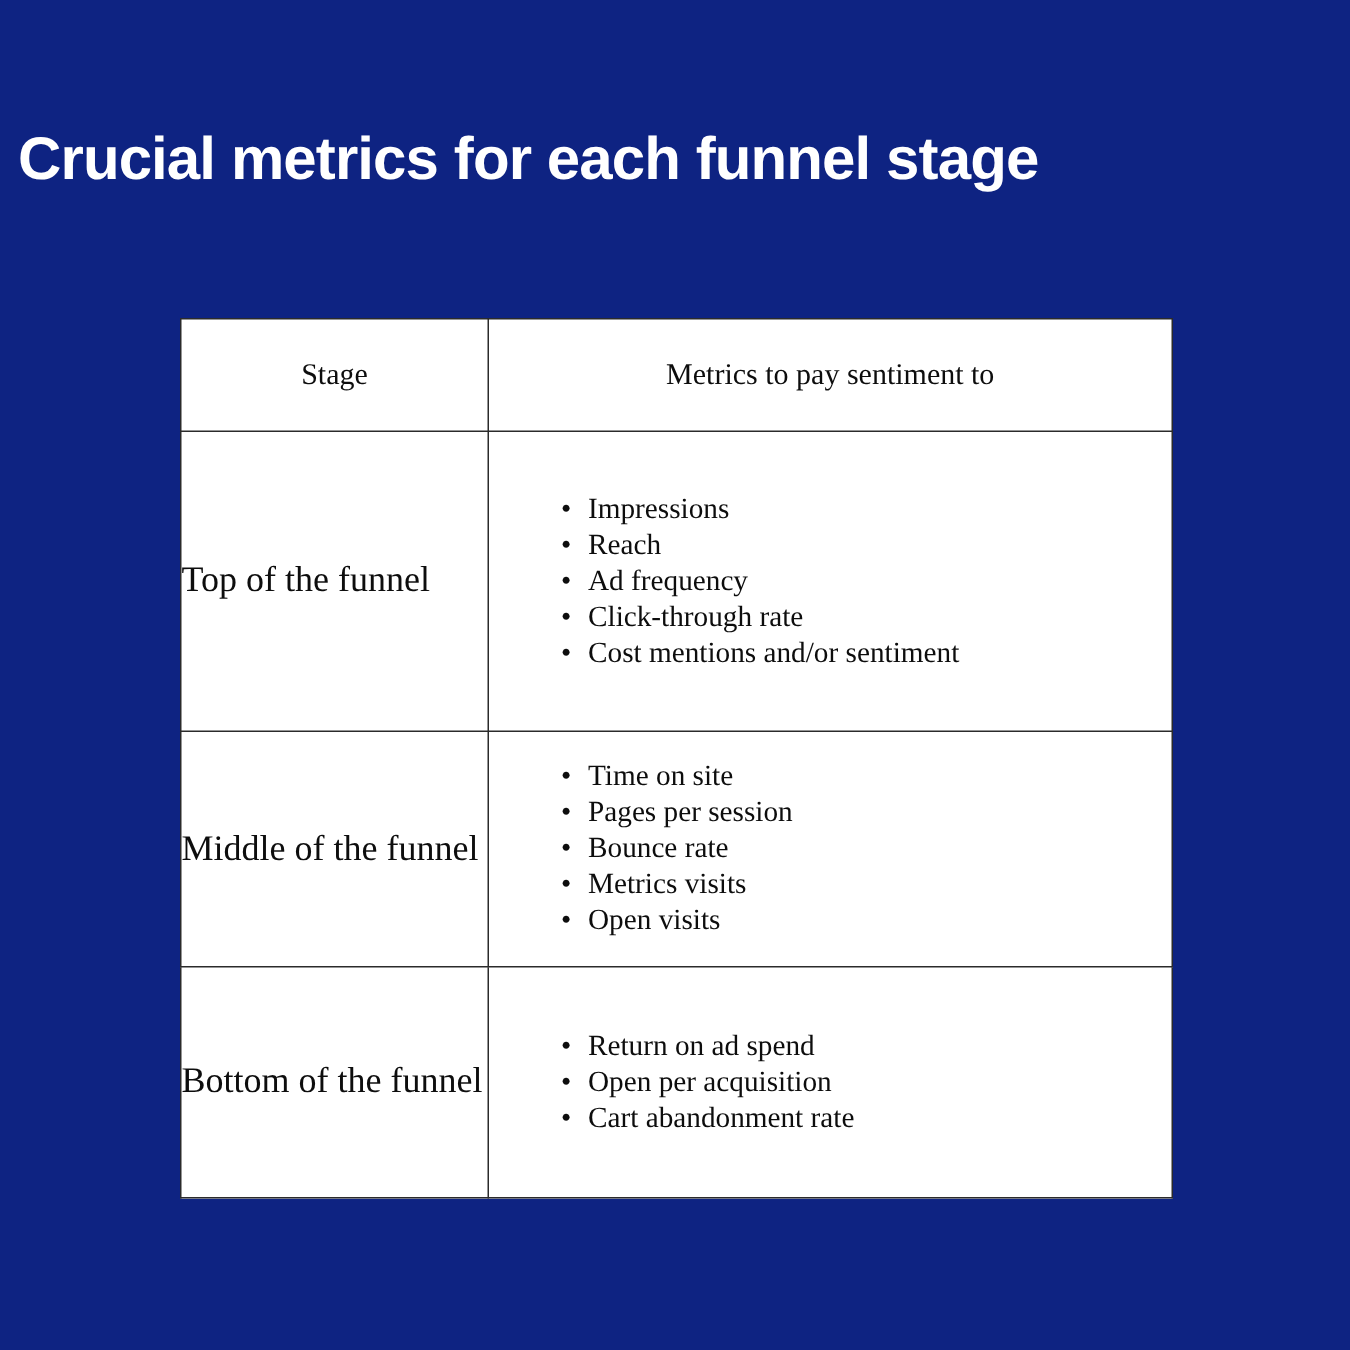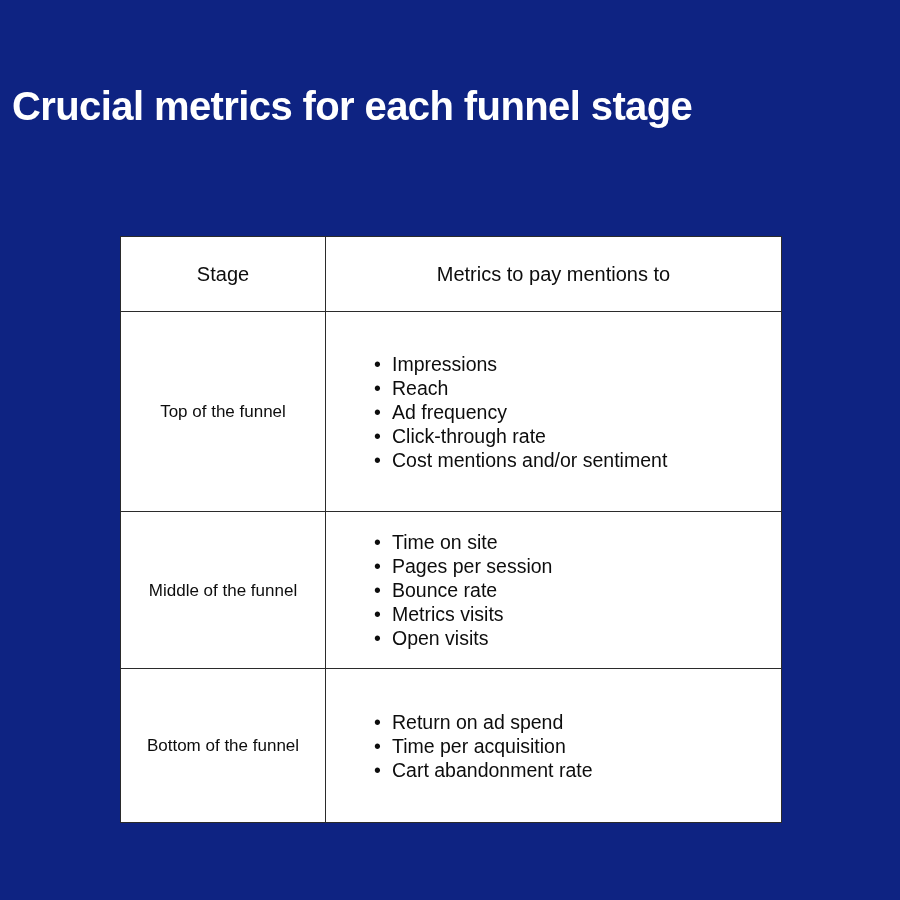--- a/index.html
+++ b/index.html
@@ -29,23 +29,24 @@
     font-family: "Liberation Sans", sans-serif;
     font-size: 40px;
     font-weight: bold;
     letter-spacing: -0.6px;
     line-height: 1.1;
     white-space: nowrap;
   }
   .table-wrap {
     position: absolute;
     left: 120px;
-    top: 236px;
+    top: 212px;
     width: 661px;
     height: 661px;
+    font-family: Liberation Serif, serif;
   }
   table.metrics {
     border-collapse: collapse;
     width: 661px;
     height: 585px;
     table-layout: fixed;
     background: #FFFFFF;
   }
   table.metrics td,
   table.metrics th {
@@ -60,22 +61,22 @@
   col.c-metrics { width: 456px; }
 
   .hdr-cell {
     text-align: center;
     font-size: 20px;
     color: #111111;
     height: 74px;
     padding: 0 10px;
   }
   .stage-cell {
-    text-align: center;
-    font-size: 17px;
+    text-align: left;
+    font-size: 24px;
     color: #0d0d0d;
     padding: 0 10px 0 9px;
     line-height: 25px;
   }
   .metrics-cell {
     padding: 0 10px 0 0;
     vertical-align: middle;
   }
   ul.metric-list {
     margin: 0;
@@ -112,21 +113,21 @@
 
   <div class="table-wrap">
     <table class="metrics">
       <colgroup>
         <col class="c-stage">
         <col class="c-metrics">
       </colgroup>
       <tbody>
         <tr class="row-header">
           <th class="hdr-cell">Stage</th>
-          <th class="hdr-cell">Metrics to pay mentions to</th>
+          <th class="hdr-cell">Metrics to pay sentiment to</th>
         </tr>
 
         <tr class="row-top">
           <td class="stage-cell">Top of the funnel</td>
           <td class="metrics-cell">
             <ul class="metric-list">
               <li><span class="bullet">•</span><span>Impressions</span></li>
               <li><span class="bullet">•</span><span>Reach</span></li>
               <li><span class="bullet">•</span><span>Ad frequency</span></li>
               <li><span class="bullet">•</span><span>Click-through rate</span></li>
@@ -146,21 +147,21 @@
               <li><span class="bullet">•</span><span>Open visits</span></li>
             </ul>
           </td>
         </tr>
 
         <tr class="row-bottom">
           <td class="stage-cell">Bottom of the funnel</td>
           <td class="metrics-cell">
             <ul class="metric-list">
               <li><span class="bullet">•</span><span>Return on ad spend</span></li>
-              <li><span class="bullet">•</span><span>Time per acquisition</span></li>
+              <li><span class="bullet">•</span><span>Open per acquisition</span></li>
               <li><span class="bullet">•</span><span>Cart abandonment rate</span></li>
             </ul>
           </td>
         </tr>
       </tbody>
     </table>
   </div>
 
 </div>
 

